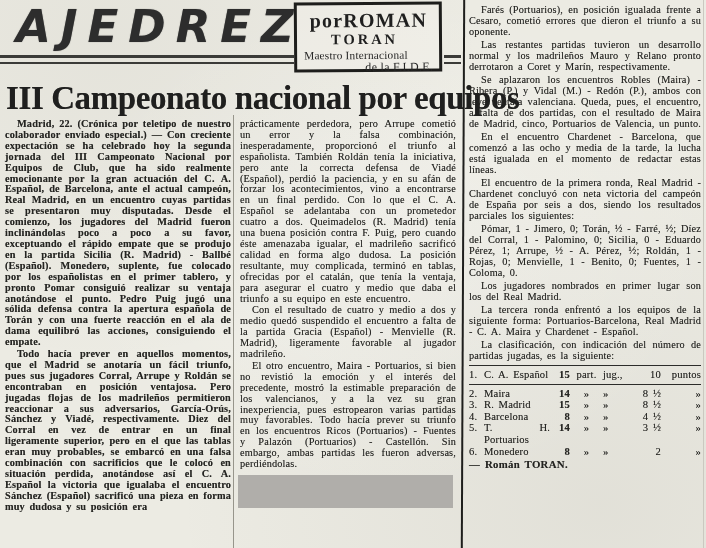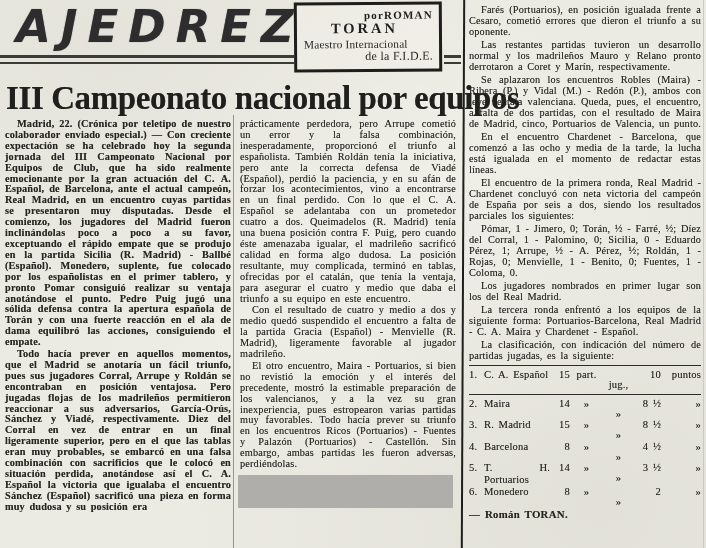--- a/index.html
+++ b/index.html
@@ -29,22 +29,22 @@
   .rule-double-short{
     position:absolute;left:444px;top:55px;width:17px;height:4px;
     border-top:3px solid #3b3b38;border-bottom:2px solid #3b3b38;
   }
   .byline-box{
     position:absolute;left:294px;top:2px;width:148px;height:70px;
     border:3px solid #1d1d1b;box-sizing:border-box;
     padding:4px 6px 2px 7px;transform:rotate(-0.4deg);
     background:rgba(245,244,238,.35);
   }
-  .byline-line1{display:flex;justify-content:flex-end;align-items:baseline;
-    font-weight:bold;font-size:11px;letter-spacing:1.2px;color:#1f1f1f;}
+  .byline-line1{display:flex;justify-content:center;align-items:baseline;
+    font-weight:bold;font-size:20px;letter-spacing:1.2px;color:#1f1f1f;}
   .byline-line2{text-align:center;font-weight:bold;font-size:14.5px;
     letter-spacing:3px;padding-right:8px;color:#1f1f1f;line-height:15px;}
   .byline-line3{font-size:11.3px;margin-top:2px;color:#262626;letter-spacing:.2px;line-height:12px;}
   .byline-line4{font-size:12px;text-align:right;color:#262626;letter-spacing:.3px;line-height:13px;}
   
   .headline{
     position:absolute;left:6px;top:80px;width:452px;
     font-size:33px;font-weight:bold;letter-spacing:-0.4px;
     white-space:nowrap;color:#1f1f1e;
     text-shadow:0 0 .6px rgba(25,25,25,.6);
@@ -67,23 +67,23 @@
   .divider-thin{position:absolute;left:233px;top:115px;width:1px;height:433px;background:#97958b;}
   .divider-heavy{position:absolute;left:462px;top:0;width:2px;height:548px;background:#1e1e1c;transform:rotate(.25deg);}
   .page-edge{position:absolute;left:703px;top:0;width:1px;height:548px;background:#cbc9c0;}
   .redaction{width:215px;height:33px;background:#b0aeaa;margin-top:5px;margin-left:-2px;}
   
   .standings{margin-top:4px;border-top:1.5px solid #2c2c2a;padding-top:3px;font-size:10.6px;}
   .standings-row{display:flex;line-height:11.6px;}
   .standings-row.first{border-bottom:1.2px solid #2c2c2a;padding-bottom:3px;margin-bottom:3px;}
   .c-rank{width:15px;flex:none;}
   .c-club{flex:1;}
-  .c-num{width:20px;flex:none;text-align:right;}
+  .c-num{width:20px;flex:none;text-align:right;font-weight:bold;}
   .c-m1{width:33px;flex:none;text-align:center;}
-  .c-m2{width:31px;flex:none;text-align:center;margin-top:10px;}
+  .c-m2{width:31px;flex:none;text-align:left;}
   .c-pts{width:27px;flex:none;text-align:right;white-space:nowrap;}
   .c-unit{width:40px;flex:none;text-align:right;}
   .signature{font-weight:bold;margin-top:2px;font-size:10.8px;letter-spacing:.3px;}
 </style>
 </head>
 <body>
 
 <div class="masthead-title">AJEDREZ</div>
 <div class="rule-double"></div>
 <div class="rule-double-short"></div>

